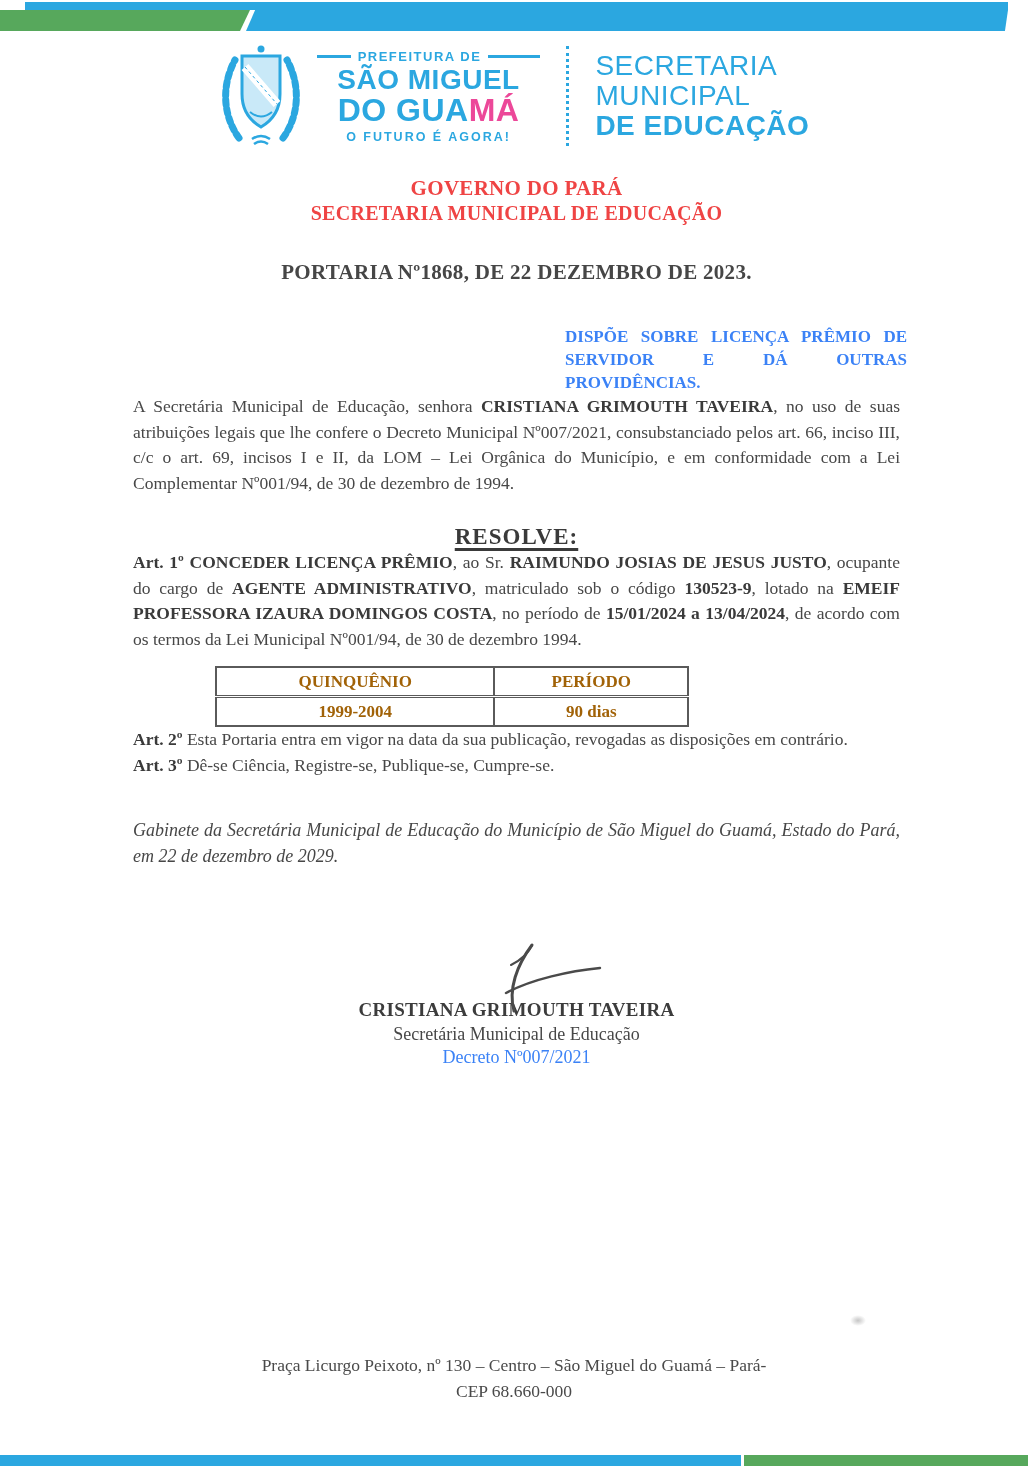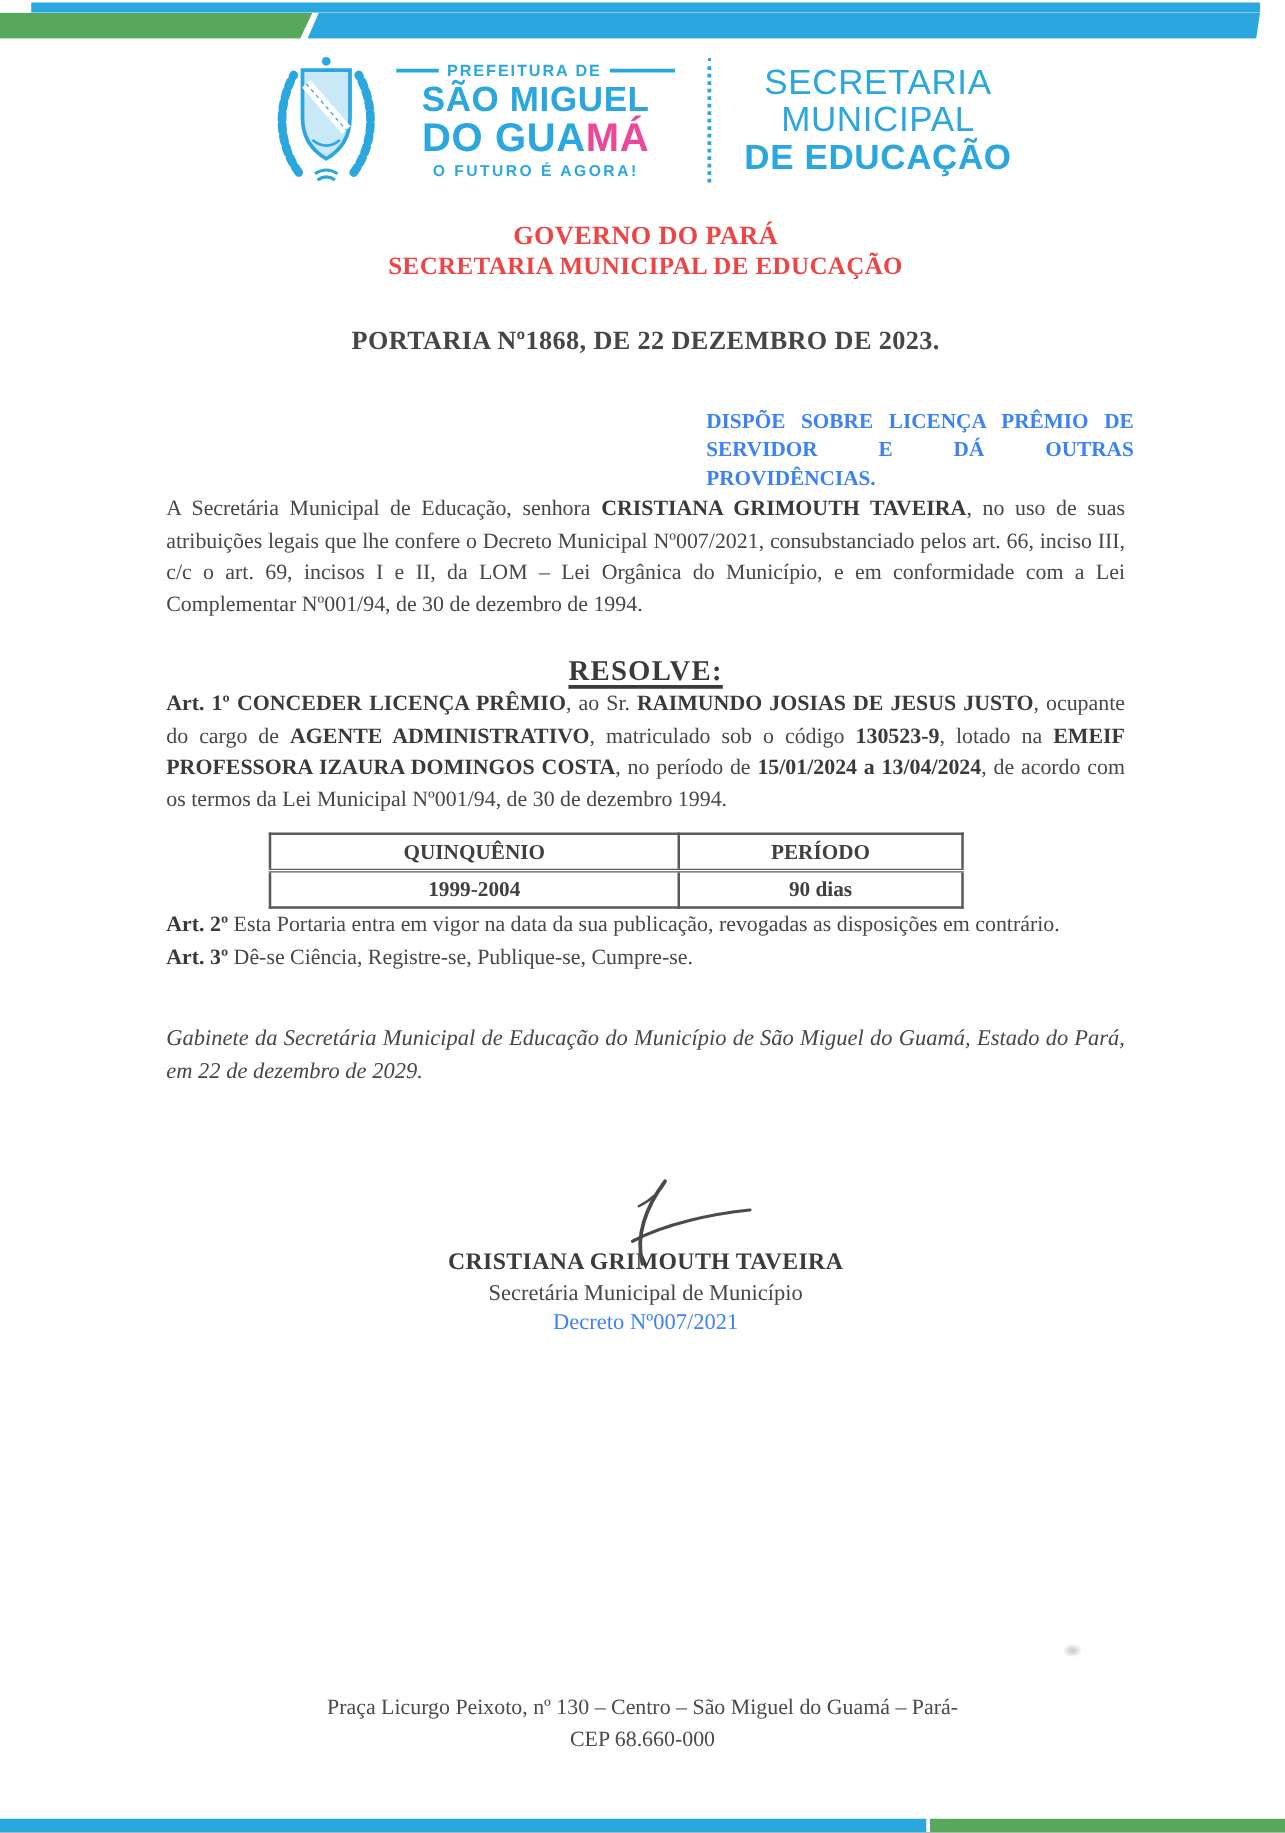--- a/index.html
+++ b/index.html
@@ -27,21 +27,21 @@
   .logo-text{display:flex;flex-direction:column;align-items:center;font-family:"Liberation Sans",sans-serif;color:#2ba7e0;}
   .pref-line{display:flex;align-items:center;gap:7px;font-size:13px;font-weight:bold;letter-spacing:1.5px;}
   .pref-dash{display:inline-block;height:3px;background:#2ba7e0;}
   .pref-dash.l{width:34px;}
   .pref-dash.r{width:52px;}
   .city1{font-size:28px;font-weight:bold;letter-spacing:.5px;line-height:1.0;margin-top:2px;}
   .city2{font-size:32px;font-weight:bold;letter-spacing:.5px;line-height:1.0;}
   .city2 .lite{color:#ec4899;}
   .slogan{font-size:12.5px;font-weight:bold;letter-spacing:2px;margin-top:4px;}
   .dotted-div{height:100px;border-left:3px dotted #2ba7e0;margin:0 26px;}
-  .secretaria{display:flex;flex-direction:column;font-family:"Liberation Sans",sans-serif;color:#2ba7e0;line-height:1.08;text-align:center;}
+  .secretaria{display:flex;flex-direction:column;font-family:"Liberation Sans",sans-serif;color:#2ba7e0;line-height:1.08;}
   .secretaria .s1,.secretaria .s2{font-size:28px;font-weight:500;letter-spacing:.5px;}
   .secretaria .s3{font-size:28px;font-weight:bold;letter-spacing:.5px;}
   
   .doc{position:relative;padding:0 128px 0 133px;}
   .gov-block{margin-top:28px;text-align:center;font-weight:bold;color:#ef4444;line-height:25px;}
   .gov-block .g1{font-size:21px;letter-spacing:.3px;}
   .gov-block .g2{font-size:21px;letter-spacing:.3px;}
   .gov-block .g3{font-size:20px;letter-spacing:.3px;}
   .portaria{margin-top:34px;text-align:center;font-weight:bold;font-size:21px;color:#464646;letter-spacing:.3px;}
   .ementa{margin-top:40px;margin-left:432px;width:342px;text-align:justify;font-weight:bold;
@@ -49,21 +49,21 @@
   p.body-par{margin:0;text-align:justify;font-size:17.5px;line-height:25.5px;color:#474747;}
   .para1{margin-top:24px;}
   .seg-b{font-weight:bold;color:#3a3a3a;}
   .resolve{margin-top:28px;text-align:center;}
   .resolve span{font-size:23px;font-weight:bold;letter-spacing:1px;color:#3a3a3a;
     text-decoration:underline;text-underline-offset:4px;text-decoration-thickness:2.5px;}
   .art1{margin-top:30px;}
   .art2{margin-top:29px;}
   .art3{margin-top:39px;}
   
-  table.quin{border-collapse:collapse;margin-top:14px;margin-left:82px;width:556px;color:#404040;}
+  table.quin{border-collapse:collapse;margin-top:14px;margin-left:82px;width:474px;color:#a16207;}
   table.quin th,table.quin td{border:2px solid #5a5a5a;font-size:17px;font-weight:bold;
     text-align:center;padding:2px 0;height:23px;}
   table.quin th{border-bottom:3px double #5a5a5a;}
   table.quin .c1{width:59%;}
   table.quin .c2{width:41%;}
   
   .gabinete{margin-top:39px;font-style:italic;font-size:18px;line-height:26px;text-align:justify;color:#474747;}
   .sig-block{margin-top:72px;text-align:center;}
   .sig-stroke{display:block;margin:0 auto -14px auto;transform:translateX(26px);}
   .sig-name{font-size:19px;font-weight:bold;color:#3c3c3c;letter-spacing:.3px;}
@@ -152,21 +152,21 @@
 
     <p class="gabinete">Gabinete da Secretária Municipal de Educação do Município de São Miguel do Guamá, Estado do Pará, em 22 de dezembro de 2029.</p>
 
     <div class="sig-block">
       <svg class="sig-stroke" width="190" height="72" viewBox="0 0 190 72">
         <path d="M84,4 C69,24 60,48 66,70" stroke="#4a4a4a" stroke-width="3" fill="none" stroke-linecap="round"></path>
         <path d="M58,52 C84,38 122,30 152,27" stroke="#4a4a4a" stroke-width="2.5" fill="none" stroke-linecap="round"></path>
         <path d="M84,4 C80,13 73,19 63,24" stroke="#4a4a4a" stroke-width="2" fill="none" stroke-linecap="round"></path>
       </svg>
       <div class="sig-name">CRISTIANA GRIMOUTH TAVEIRA</div>
-      <div class="sig-role">Secretária Municipal de Município</div>
+      <div class="sig-role">Secretária Municipal de Educação</div>
       <div class="sig-decree">Decreto Nº007/2021</div>
     </div>
   </div>
 
   <div class="smudge"></div>
 
   <div class="footer">
     <div>Praça Licurgo Peixoto, nº 130 – Centro – São Miguel do Guamá – Pará-</div>
     <div>CEP 68.660-000</div>
   </div>

